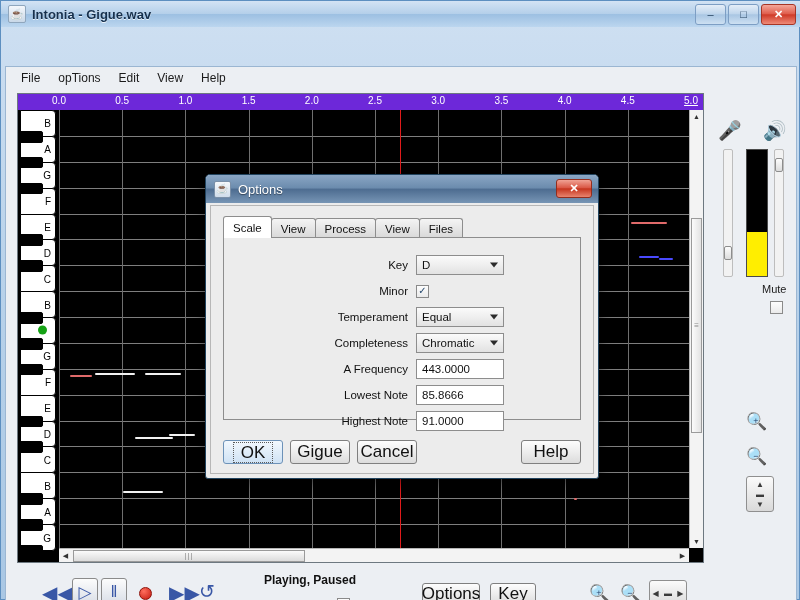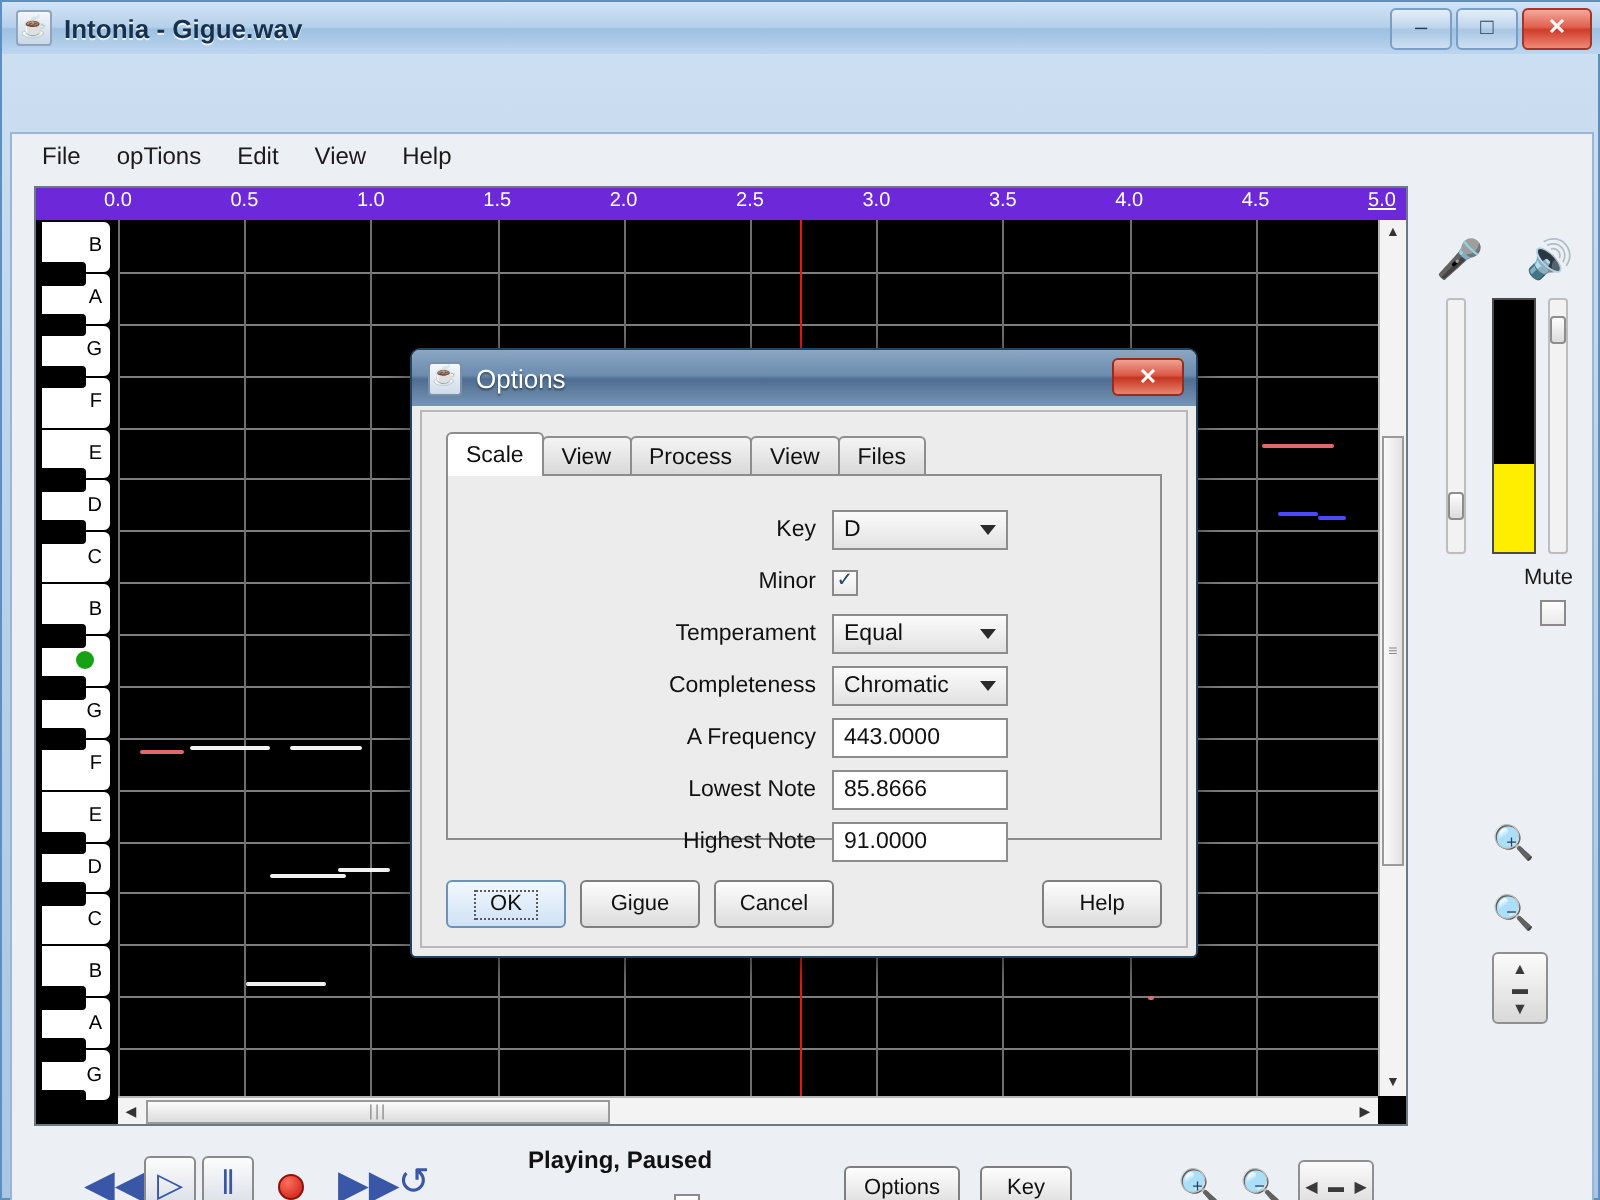--- a/index.html
+++ b/index.html
@@ -194,21 +194,21 @@
     position:absolute;width:13px;height:13px;border-radius:50%;
     background:radial-gradient(circle at 35% 30%,#ff6f5e,#c41a10);
     border:1px solid #8e120a;box-sizing:border-box;
   }
   .status-text{
     position:absolute;font-size:12px;color:#111;font-weight:bold;
   }
   .btn{
     border:1px solid #7f7f7f;border-radius:3px;
     background:linear-gradient(180deg,#fdfdfd 0%,#ededed 50%,#dcdcdc 100%);
-    font-size:11px;color:#111;font-family:"Liberation Sans",sans-serif;
+    font-size:17px;color:#111;font-family:"Liberation Sans",sans-serif;
     display:flex;align-items:center;justify-content:center;
     box-sizing:border-box;cursor:default;
   }
   .bbtn{position:absolute;width:58px;height:22px;}
 
   
   .dlg{
     position:absolute;left:204px;top:173px;width:394px;height:305px;
     border:1px solid #21445f;border-radius:5px 5px 3px 3px;
     box-shadow:0 3px 14px rgba(0,0,0,.55);

